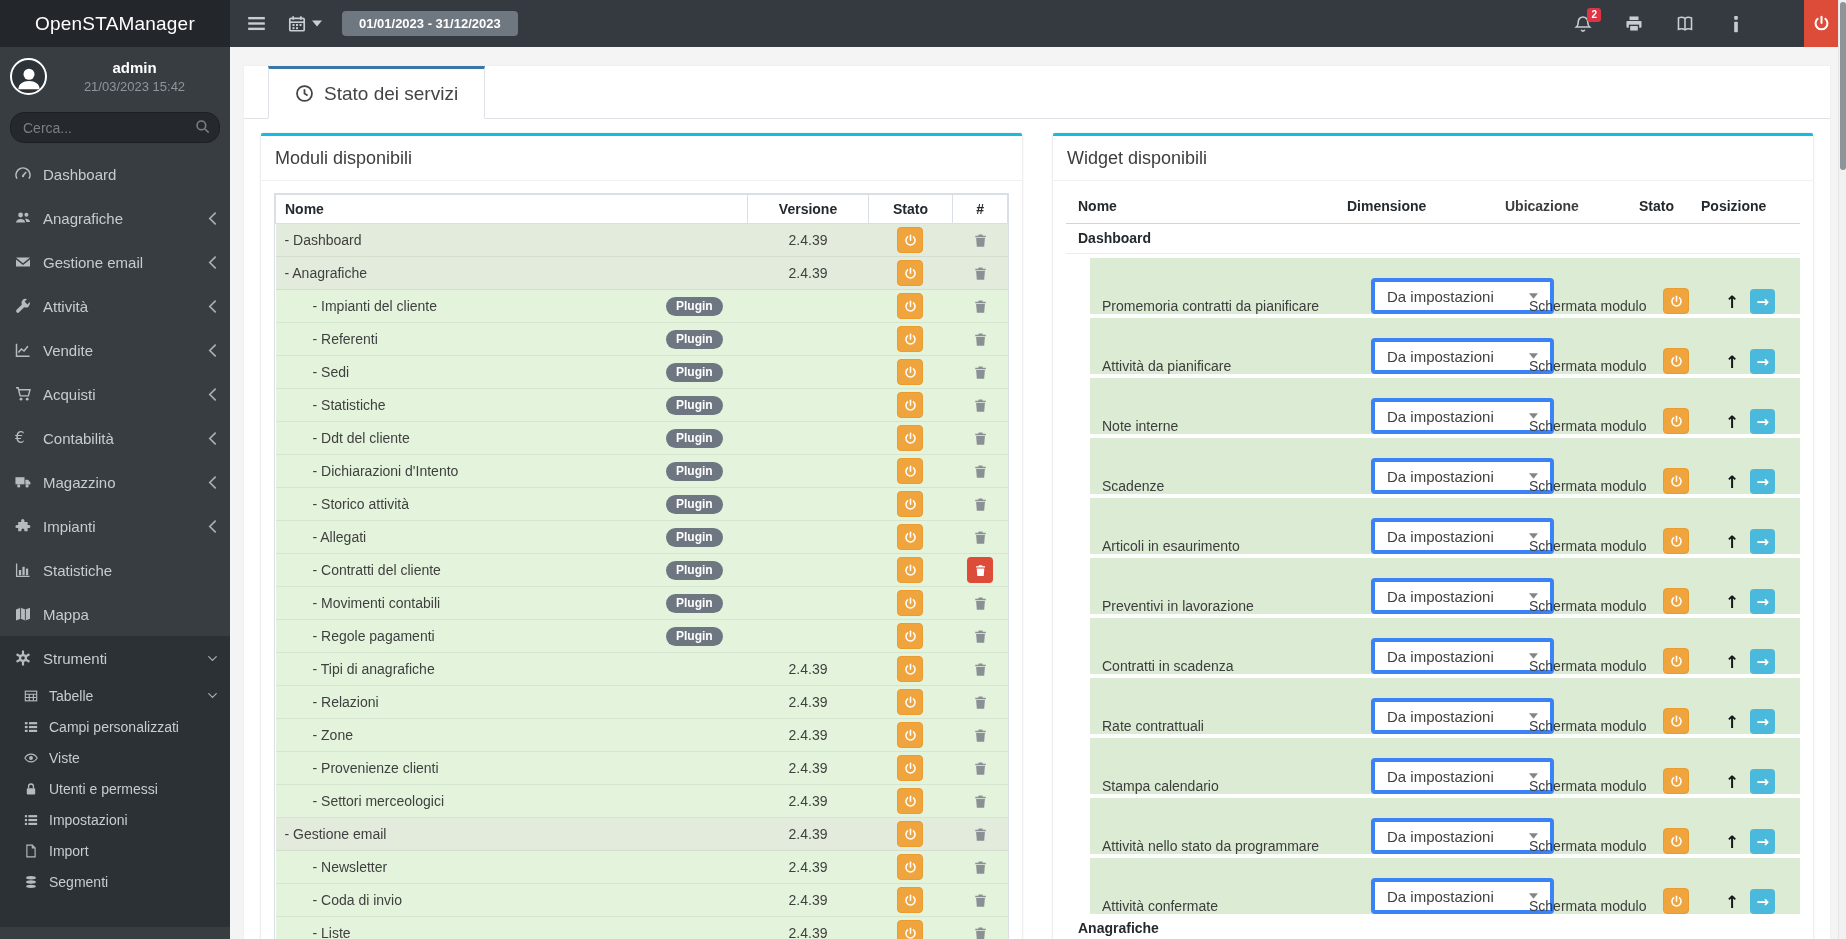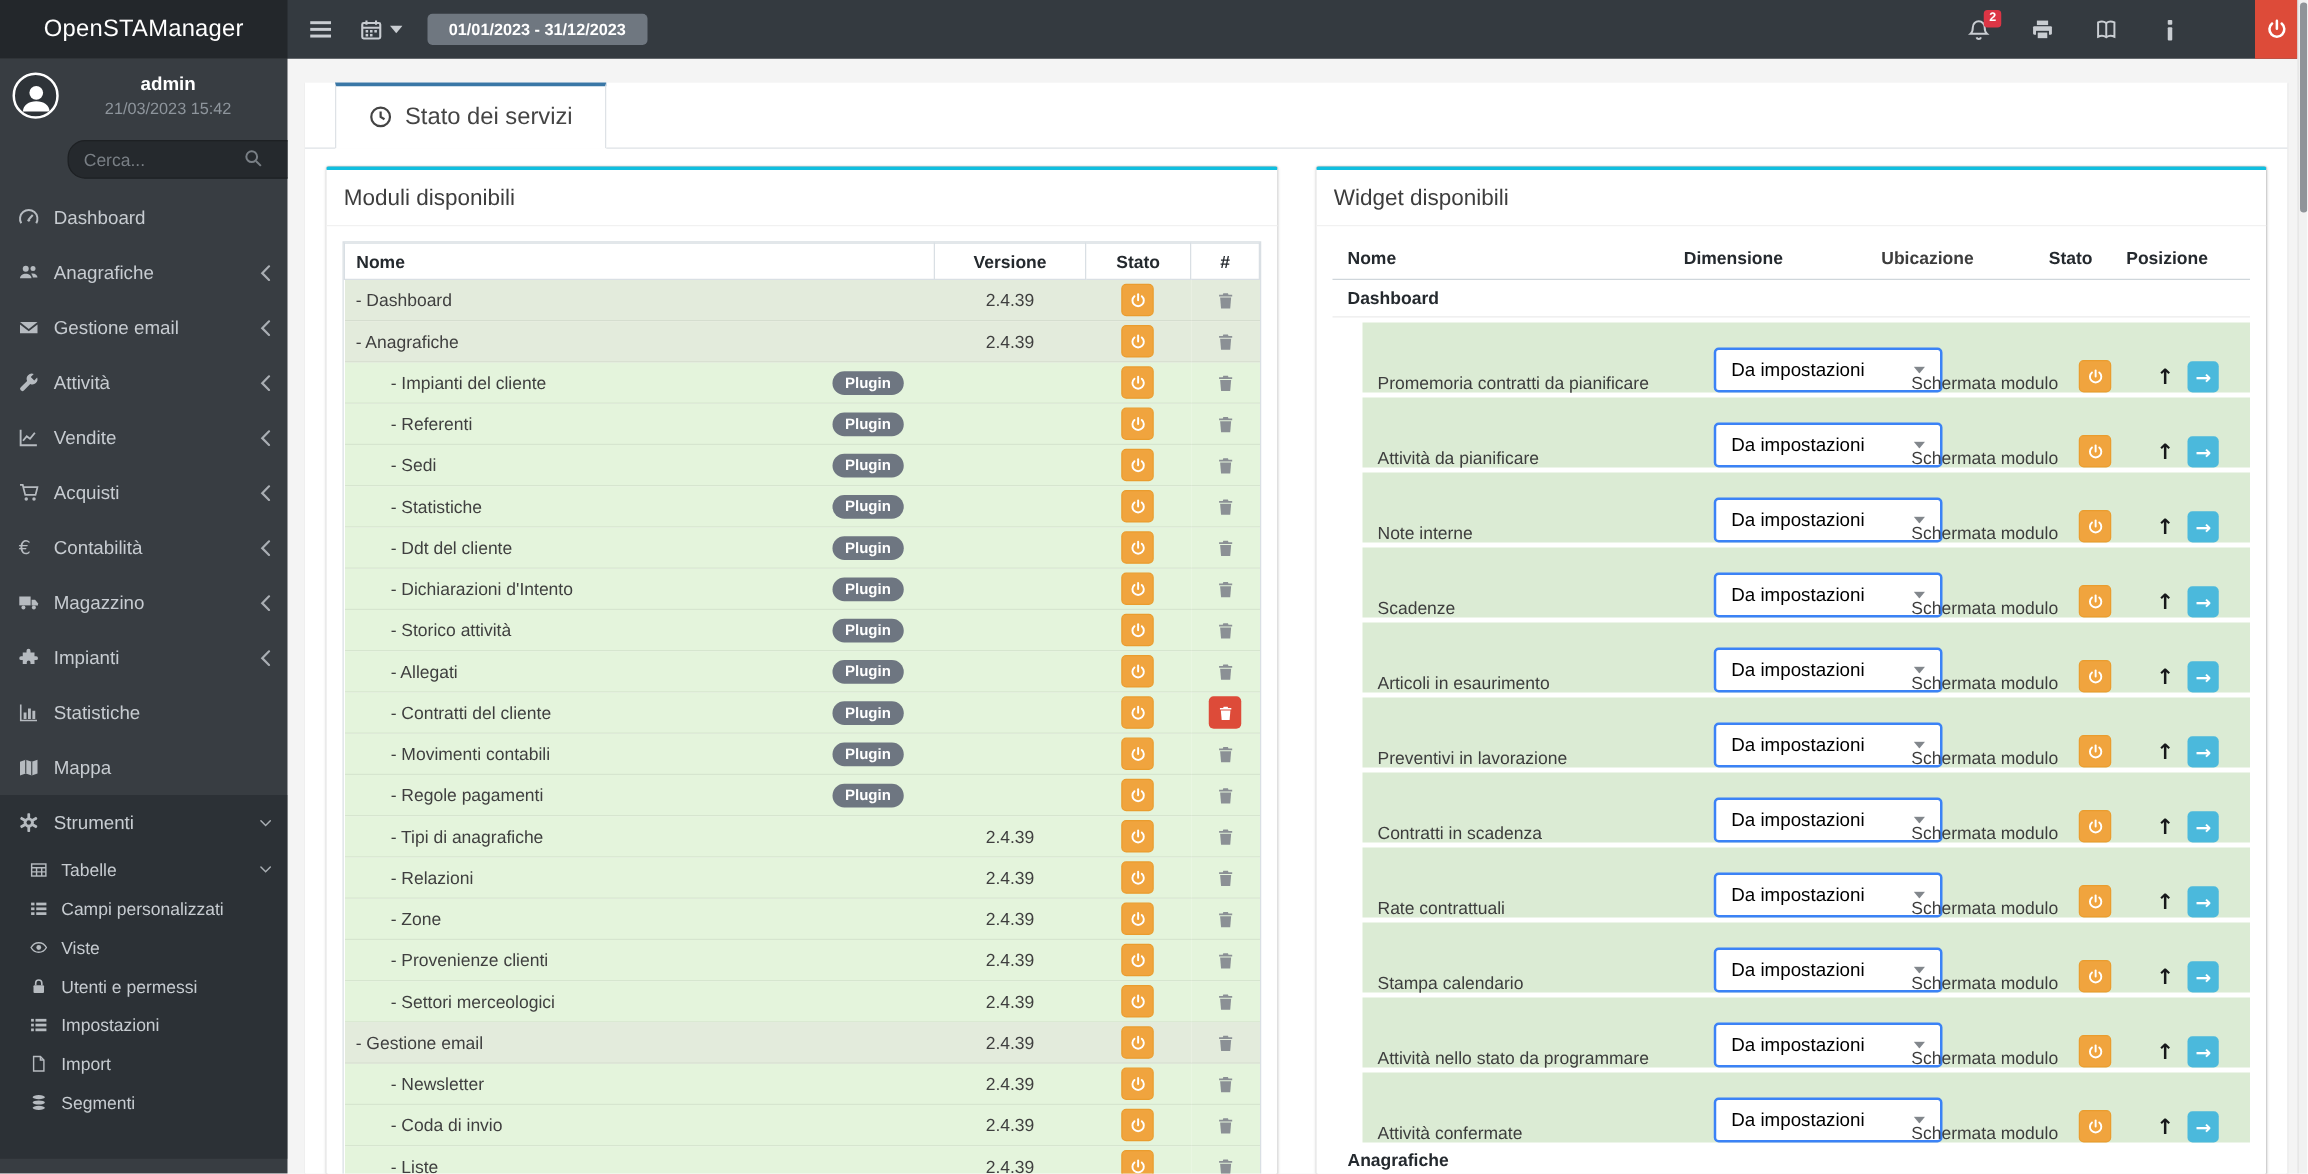--- a/index.html
+++ b/index.html
@@ -23,21 +23,21 @@
 
   
   .sidebar { position:absolute; top:47px; left:0; width:230px; bottom:0; background:#383d42; color:#c7ccd1; overflow:hidden; z-index:30; }
   .user-panel { display:flex; align-items:center; gap:2px; padding:11px 10px 10px 10px; }
   .avatar { width:37px; height:37px; border-radius:50%; background:#2e3338; border:2px solid #fff; overflow:hidden; display:flex; align-items:flex-end; justify-content:center; cursor:pointer; flex:0 0 auto; }
   .avatar svg { width:30px; height:30px; }
   .user-info { flex:1; text-align:center; }
   .user-name { color:#fff; font-weight:700; font-size:15px; cursor:pointer; }
   .user-time { color:#8e959c; font-size:13px; margin-top:3px; }
   .search-box { margin:7px 10px 0 10px; position:relative; }
-  .search-box input { width:100%; height:31px; background:#25292d; border:1px solid #1d2023; border-radius:14px; color:#ffffff; font-size:14px; padding:0 32px 0 12px; outline:none; font-family:inherit;margin-left:44px; }
+  .search-box input { width:100%; height:31px; background:#25292d; border:1px solid #1d2023; border-radius:14px; color:#ffffff; font-size:14px; padding:0 32px 0 12px; outline:none; font-family:inherit; }
   .search-box input::placeholder { color:#797f85; }
   .search-icn { position:absolute; right:10px; top:7px; color:#797f85; }
   .search-icn svg { width:15px; height:15px; }
   .menu { margin-top:9px; }
   .m-item { height:44px; display:flex; align-items:center; padding:0 13px 0 15px; font-size:15px; cursor:pointer; }
   .m-item .icn { width:28px; color:#b6bbc0; display:inline-flex; }
   .m-item .icn svg { width:16px; height:16px; }
   .m-item .lbl { flex:1; color:#c7ccd1; }
   .chev { color:#a9aeb3; display:inline-flex; }
   .chev svg { width:9px; height:13px; }
@@ -84,21 +84,21 @@
   
   .w-head { display:flex; align-items:center; font-weight:700; font-size:14px; color:#24292e; padding:5px 0 9px 0; border-bottom:1px solid #cfd6db; }
   .wc-name { width:281px; padding-left:12px; }
   .wc-dim  { width:158px; }
   .wc-ubi  { width:134px; }
   .wc-stato{ width:62px; }
   .wc-pos  { flex:1; }
   .w-section { font-weight:700; font-size:14px; color:#24292e; padding:6px 12px 7px 12px; border-bottom:1px solid #ececec; }
   .w-row { display:flex; align-items:flex-end; background:#dbebd4; min-height:56px; margin-top:4px;margin-left:24px; }
   .w-row .wc-name { font-size:14px; color:#3d3d3d; }
-  .w-select { width:183px; height:36px; background:#fff; border:2px solid #3b82f6; border-radius:4px; display:flex; align-items:center; justify-content:space-between; padding:0 12px; color:#000000; font-size:15px; cursor:pointer; }
+  .w-select { width:183px; height:36px; background:#fff; border:4px solid #3b82f6; border-radius:4px; display:flex; align-items:center; justify-content:space-between; padding:0 12px; color:#404040; font-size:15px; cursor:pointer; }
   .w-select .caret { color:#82878c; display:inline-flex; }
   .w-select .caret svg { width:9px; height:6px; }
   .wc-ubi { font-size:14px; color:#3d3d3d; }
   .pos-cell { display:flex; align-items:center; gap:11px; }
   .up-arrow { font-size:17px; font-weight:700; color:#16181a; cursor:pointer; font-family:"DejaVu Sans",sans-serif; }
   .btn-pos { width:25px; height:25px; border-radius:4px; background:#4bb9dc; color:#fff; display:inline-flex; align-items:center; justify-content:center; font-size:15px; font-weight:700; cursor:pointer; font-family:"DejaVu Sans",sans-serif; }
 
   
   .scrollbar { position:absolute; top:0; right:0; width:8px; height:100%; background:#f1f1f1; border-left:1px solid #e4e4e4; z-index:50; }
   .scroll-thumb { position:absolute; top:2px; left:1px; width:6px; height:168px; background:#8f9499; border-radius:4px; cursor:pointer; }

